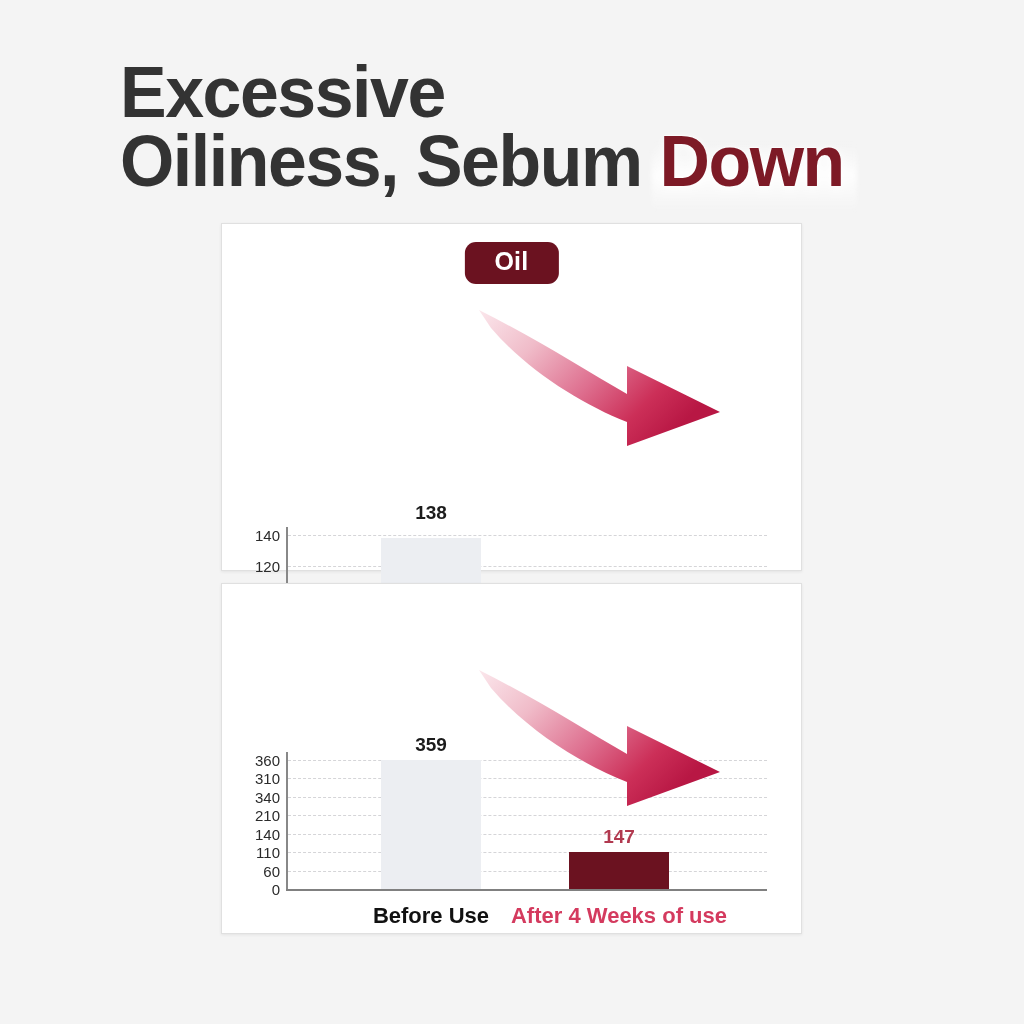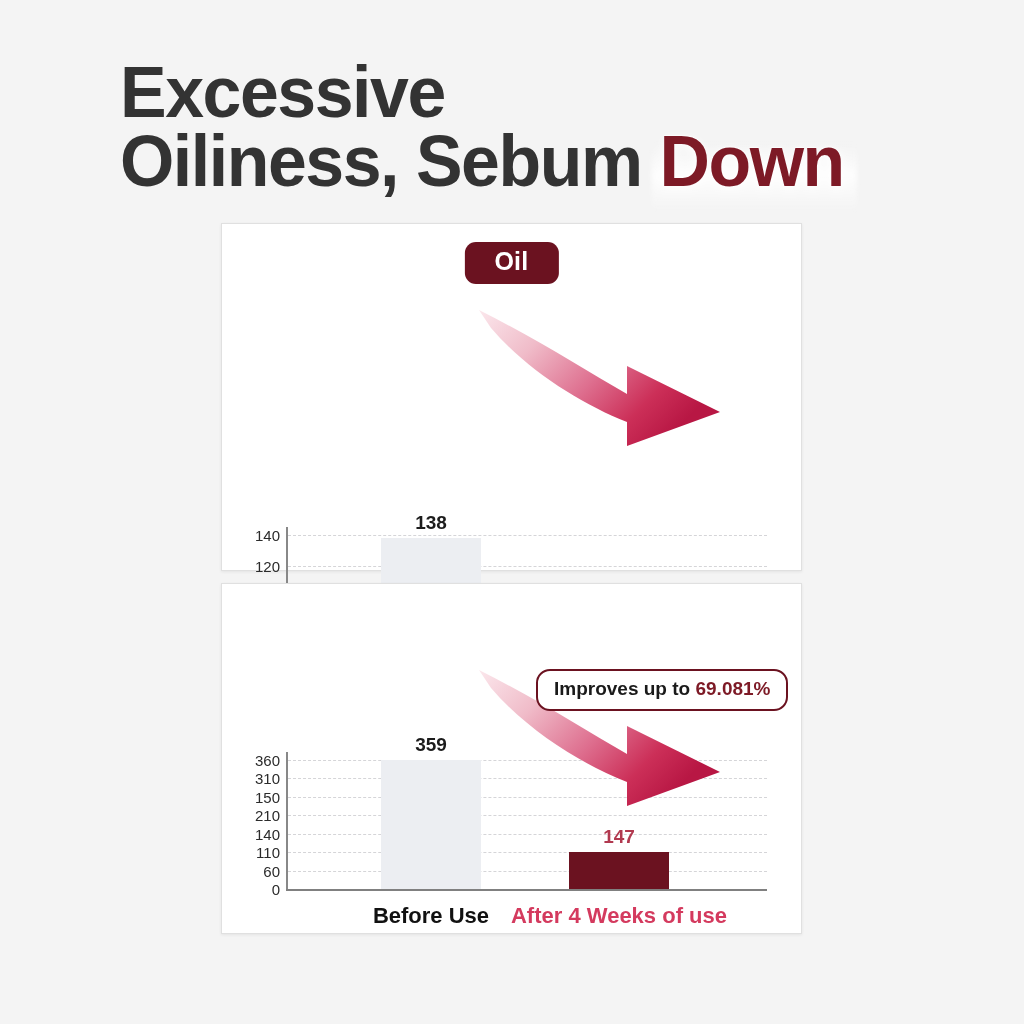--- a/index.html
+++ b/index.html
@@ -208,21 +208,21 @@
              </div>
       <div class="gridline" style="top:342px;width:479px;"></div>
       <div class="ytick-wrap" style="top:342px;">
                <div class="ytick">120</div>
              </div>
       <div class="gridline" style="top:311px;width:479px;"></div>
       <div class="ytick-wrap" style="top:311px;">
                <div class="ytick">140</div>
              </div>
       <div class="bar bar-before" style="left:159px;top:314.1px;height:213.89999999999998px;width:100px;"></div>
-      <div class="bar-value before" style="left:209px;top:288px;">138</div>
+      <div class="bar-value before" style="left:209px;top:278px;">138</div>
       <div class="bar bar-after" style="left:347px;top:490.8px;height:37.19999999999999px;width:100px;"></div>
       <div class="bar-value after" style="left:397px;top:464.8px;">24</div>
       <div class="cat-label before" style="left:209px;top:542px;">Before Use</div>
       <div class="cat-label after" style="left:397px;top:542px;">After 4 Weeks of use</div>
   <svg class="arrow-svg" style="left:255px;top:84px;" width="245" height="140" viewBox="0 0 245 140">
     <defs>
       <linearGradient id="grad-oil" x1="0" y1="0" x2="1" y2="0.55">
         <stop offset="0%" stop-color="#fbe7ec"></stop>
         <stop offset="28%" stop-color="#f0bcc9"></stop>
         <stop offset="58%" stop-color="#de6f8f"></stop>
@@ -260,21 +260,21 @@
       <div class="gridline" style="top:249.71428571428572px;width:479px;"></div>
       <div class="ytick-wrap" style="top:249.71428571428572px;">
                <div class="ytick">140</div>
              </div>
       <div class="gridline" style="top:231.28571428571428px;width:479px;"></div>
       <div class="ytick-wrap" style="top:231.28571428571428px;">
                <div class="ytick">210</div>
              </div>
       <div class="gridline" style="top:212.85714285714286px;width:479px;"></div>
       <div class="ytick-wrap" style="top:212.85714285714286px;">
-               <div class="ytick">150</div>
+               <div class="ytick">340</div>
              </div>
       <div class="gridline" style="top:194.42857142857144px;width:479px;"></div>
       <div class="ytick-wrap" style="top:194.42857142857144px;">
                <div class="ytick">310</div>
              </div>
       <div class="gridline" style="top:176px;width:479px;"></div>
       <div class="ytick-wrap" style="top:176px;">
                <div class="ytick">360</div>
              </div>
       <div class="bar bar-before" style="left:159px;top:176.36857142857144px;height:128.63142857142856px;width:100px;"></div>
@@ -295,17 +295,14 @@
     </defs>
     <path d="M2,2
              C 58,30 108,62 150,86
              L 150,58
              L 243,104
              L 150,138
              L 150,114
              C 104,96  50,62  14,20
              Z" fill="url(#grad-sebum)"></path>
   </svg>
-      <div class="callout" style="left:314px;top:85px;">
-             <span>Improves up to </span><span class="pct">69.081%</span>
-           </div>
     </div>
 </div>
 
 </body></html>

